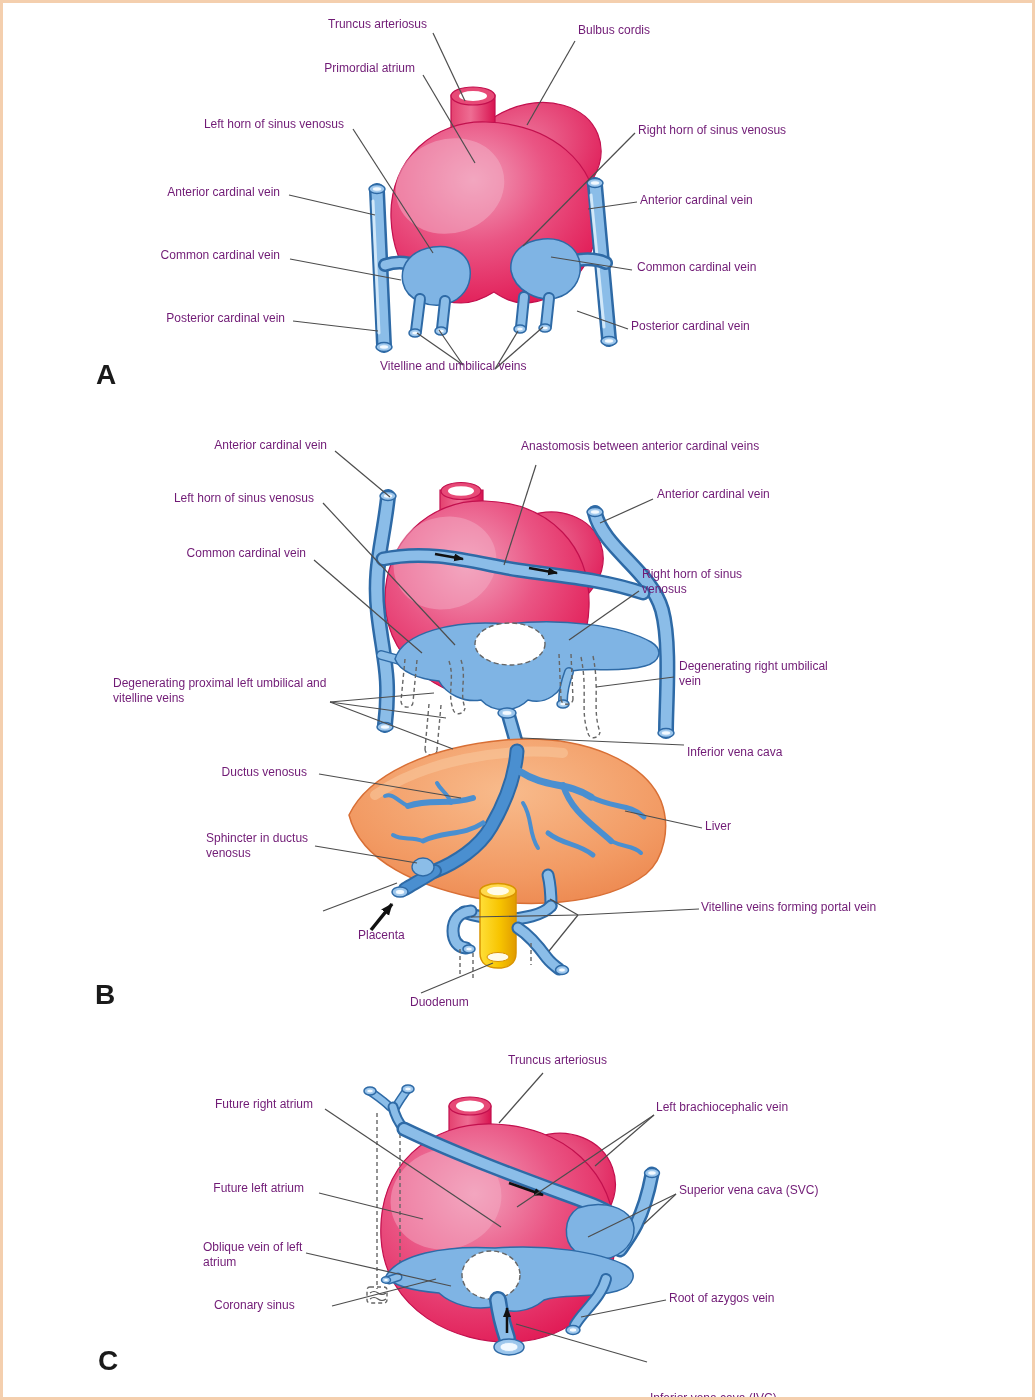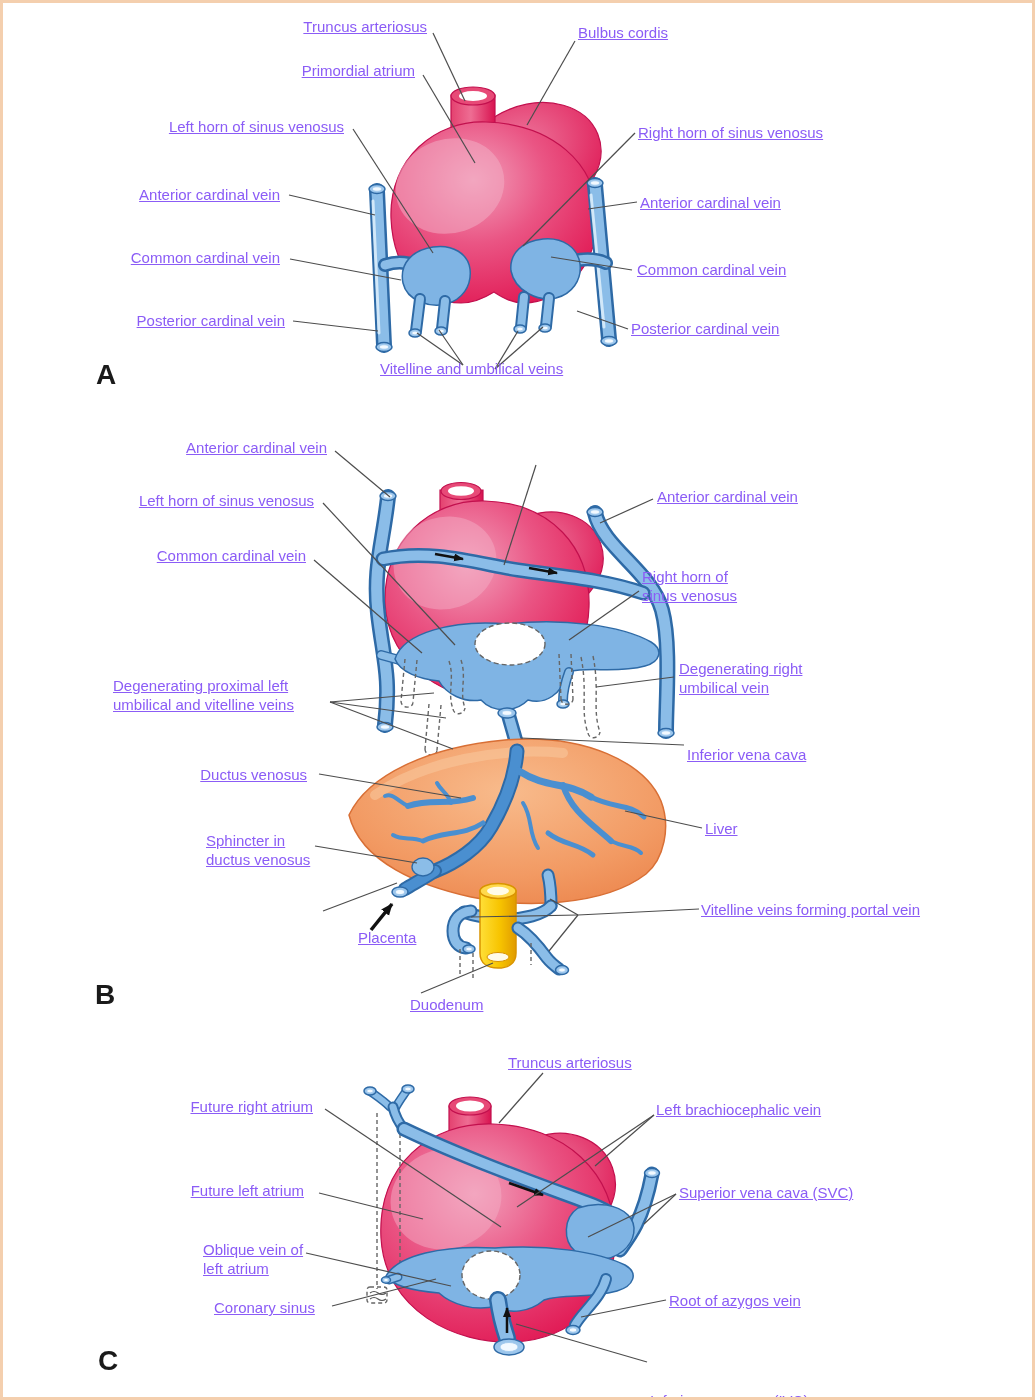--- a/index.html
+++ b/index.html
@@ -8,25 +8,24 @@
     width:1035px;height:1400px;
     box-sizing:border-box;
     border:3px solid #f4cfae;
     background:#fff;
     font-family:"Liberation Sans", sans-serif;
     overflow:hidden;
   }
   .art{position:absolute;left:0;top:0;}
   .lbl{
     position:absolute;
-    font-size:15px;
+    font-size:12px;
     line-height:1.28;
-    color:#8b5cf6;
+    color:#701a75;
     white-space:nowrap;
-    text-decoration:underline;
   }
   .lbl.r{text-align:right;}
   .lbl.wrap{white-space:normal;}
   .panel-letter{
     position:absolute;
     font-size:28px;
     font-weight:bold;
     color:#1a1a1a;
   }
   
@@ -369,20 +368,21 @@
   <div class="lbl r" style="right:752px;top:182px;">Anterior cardinal vein</div>
   <div class="lbl" style="left:637px;top:190px;">Anterior cardinal vein</div>
   <div class="lbl r" style="right:752px;top:245px;">Common cardinal vein</div>
   <div class="lbl" style="left:634px;top:257px;">Common cardinal vein</div>
   <div class="lbl r" style="right:747px;top:308px;">Posterior cardinal vein</div>
   <div class="lbl" style="left:628px;top:316px;">Posterior cardinal vein</div>
   <div class="lbl" style="left:377px;top:356px;">Vitelline and umbilical veins</div>
   <div class="panel-letter" style="left:93px;top:356px;">A</div>
 
   <div class="lbl r" style="right:705px;top:435px;">Anterior cardinal vein</div>
+  <div class="lbl" style="left:518px;top:436px;">Anastomosis between anterior cardinal veins</div>
   <div class="lbl r" style="right:718px;top:488px;">Left horn of sinus venosus</div>
   <div class="lbl" style="left:654px;top:484px;">Anterior cardinal vein</div>
   <div class="lbl r" style="right:726px;top:543px;">Common cardinal vein</div>
   <div class="lbl wrap" style="left:639px;top:564px;width:120px;">Right horn of sinus venosus</div>
   <div class="lbl wrap" style="left:676px;top:656px;width:160px;">Degenerating right umbilical vein</div>
   <div class="lbl wrap" style="left:110px;top:673px;width:218px;">Degenerating proximal left umbilical and vitelline veins</div>
   <div class="lbl" style="left:684px;top:734px;margin-top:8px;">Inferior vena cava</div>
   <div class="lbl r" style="right:725px;top:762px;">Ductus venosus</div>
   <div class="lbl" style="left:702px;top:816px;">Liver</div>
   <div class="lbl wrap" style="left:203px;top:828px;width:125px;">Sphincter in ductus venosus</div>

